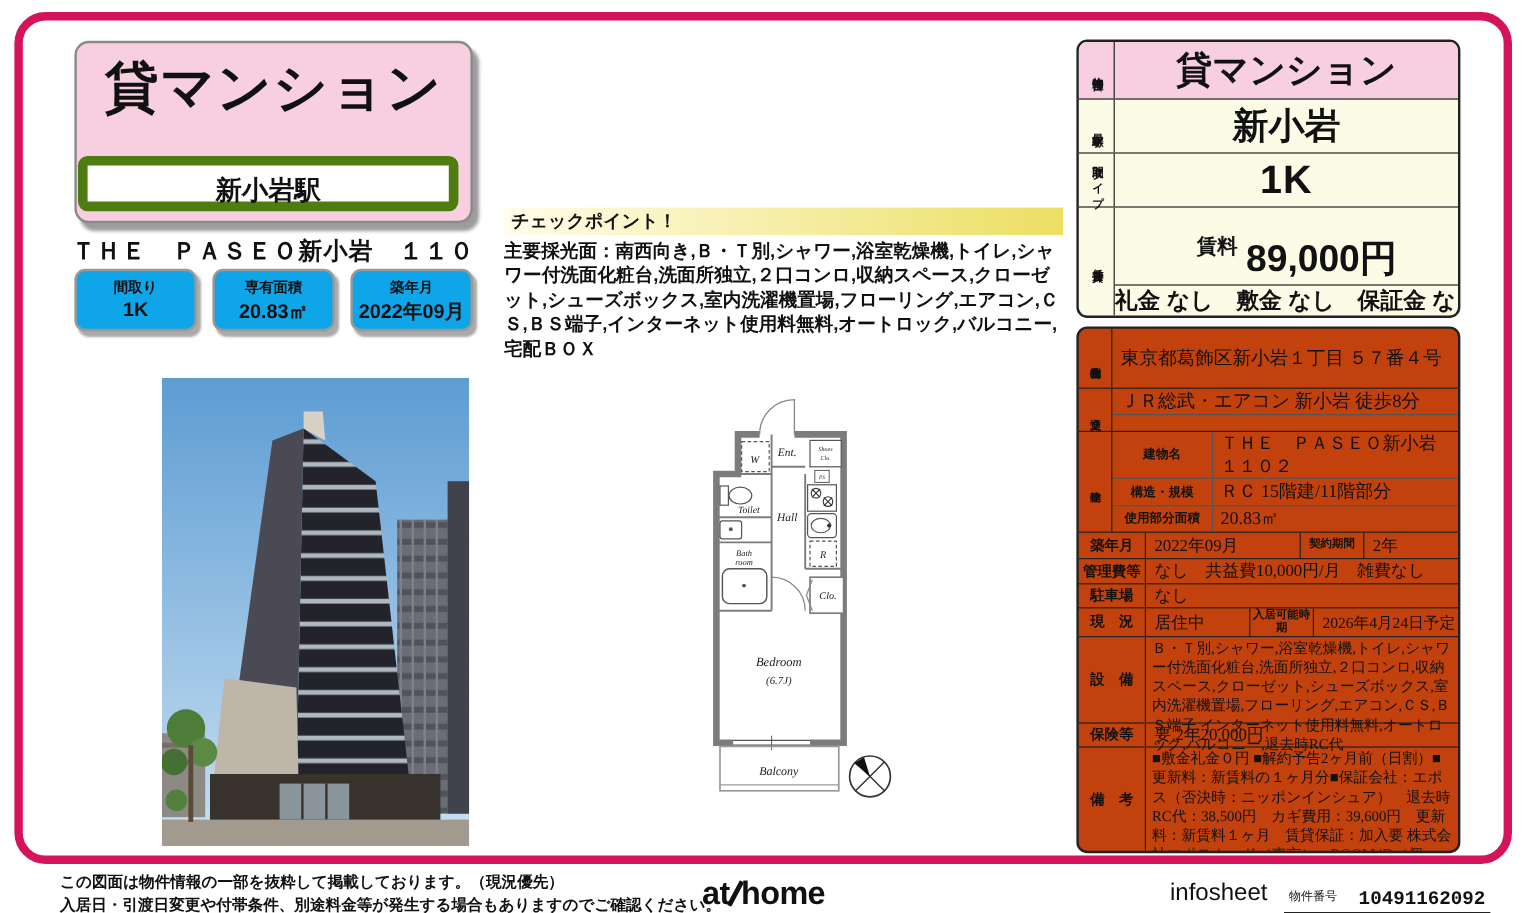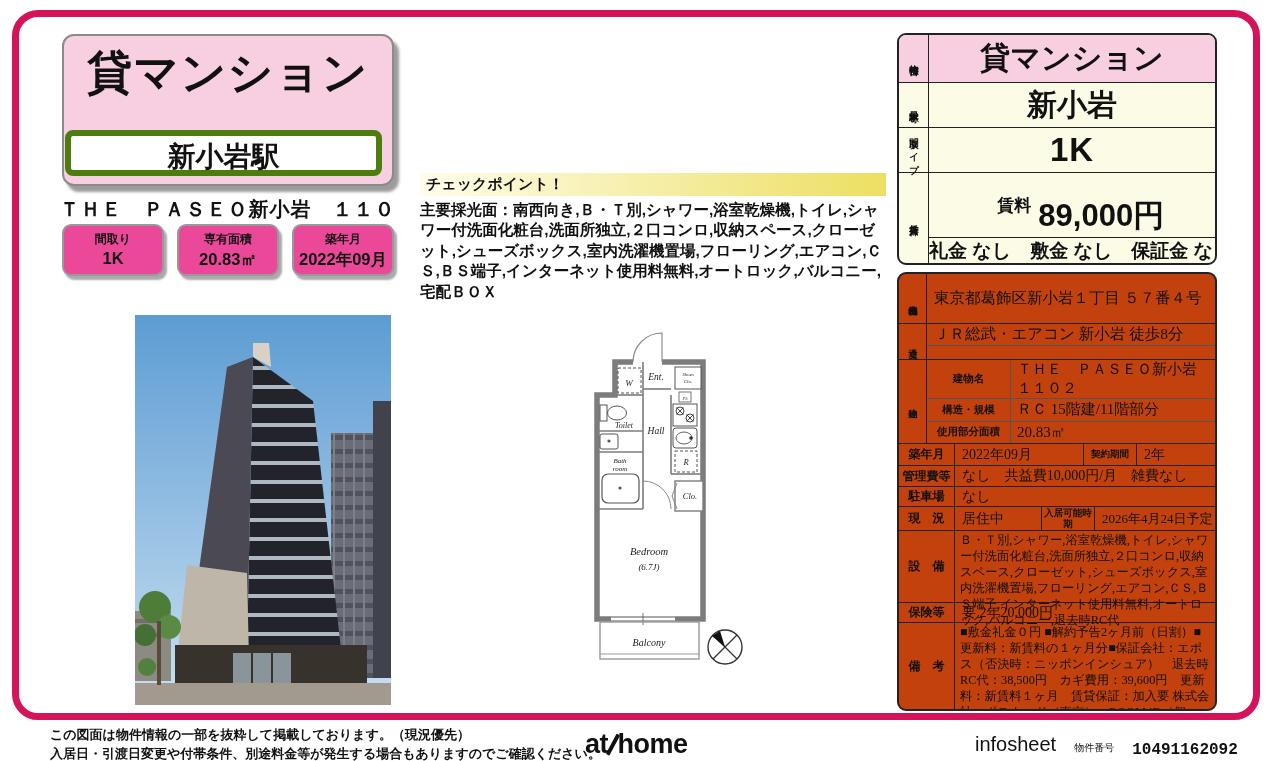--- a/index.html
+++ b/index.html
@@ -7,26 +7,26 @@
   .page { position:relative; width:1272px; height:761px; background:#fff; overflow:hidden; }
   .frame { position:absolute; left:12px; top:10px; right:12px; bottom:41px;
            border:7px solid #d5135a; border-radius:26px; }
 
   
   .title-card { position:absolute; left:62px; top:34px; width:332px; height:152px;
     background:#f8cfe0; border:2px solid #8a8a8a; border-radius:12px;
     box-shadow:5px 6px 3px #9c9c9c; }
   .title-card h1 { font-size:45px; font-weight:bold; text-align:center; letter-spacing:1px; margin-top:7px; }
   .station-box { position:absolute; left:1px; right:10px; bottom:8px; height:46px;
-    background:#fff; border:6px solid #4d7c0f; border-radius:8px; text-align:center;
-    font-size:28px; font-weight:bold; line-height:42px; }
+    background:#fff; border:8px solid #4d7c0f; border-radius:8px; text-align:center;
+    font-size:22px; font-weight:bold; line-height:42px; }
   .building-title { position:absolute; left:55px; top:196px; width:345px; text-align:center;
     font-size:20px; font-weight:bold; letter-spacing:1px; }
   .spec-row { position:absolute; left:62px; top:224px; width:332px; display:flex; gap:13px; }
-  .spec-box { flex:1; height:52px; background:#ec4899; border:2px solid #999; border-radius:9px;
+  .spec-box { flex:1; height:52px; background:#0ea5e9; border:2px solid #999; border-radius:9px;
     box-shadow:3px 4px 2px #aaa; text-align:center; }
   .spec-box .lbl { font-size:12px; font-weight:bold; margin-top:5px; }
   .spec-box .val { font-size:16.5px; font-weight:bold; margin-top:1px; }
 
   
   .photo { position:absolute; left:135px; top:315px; width:256px; height:390px; }
 
   
   .cp-head { position:absolute; left:420px; top:173px; width:466px; height:23px;
     background:linear-gradient(to right,#fffdea,#ecdf62); font-size:15px; font-weight:bold;

